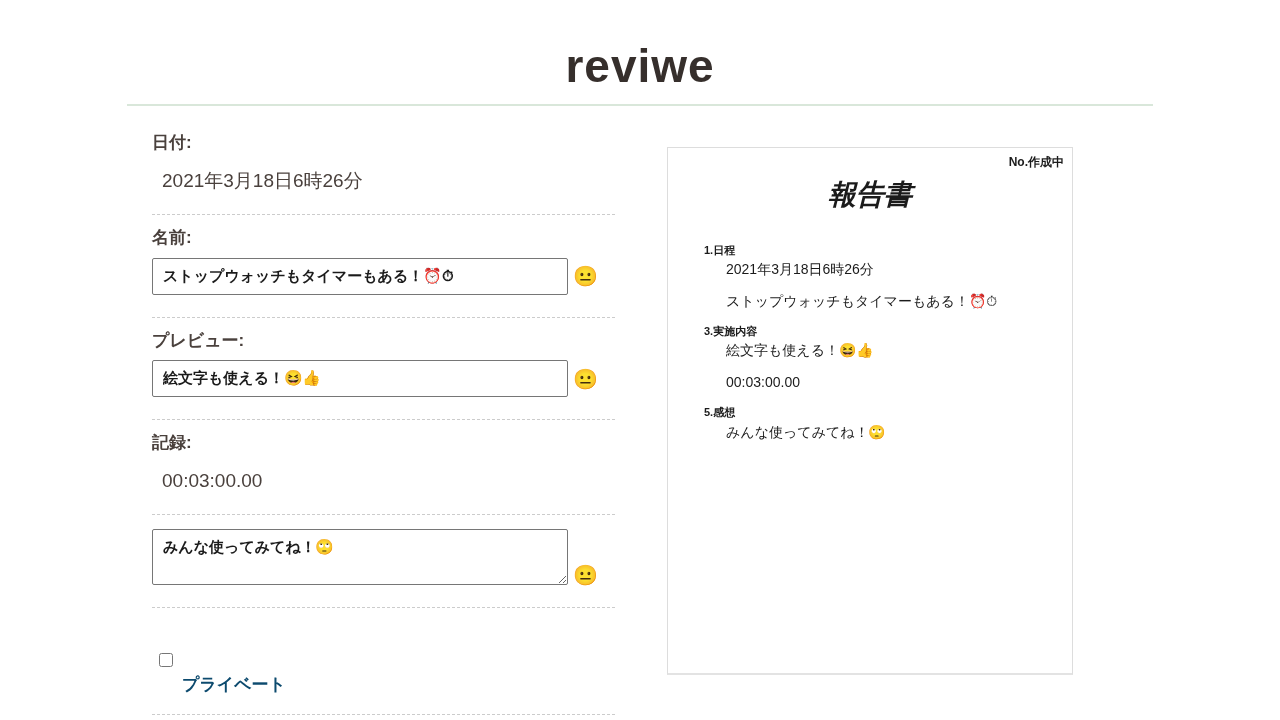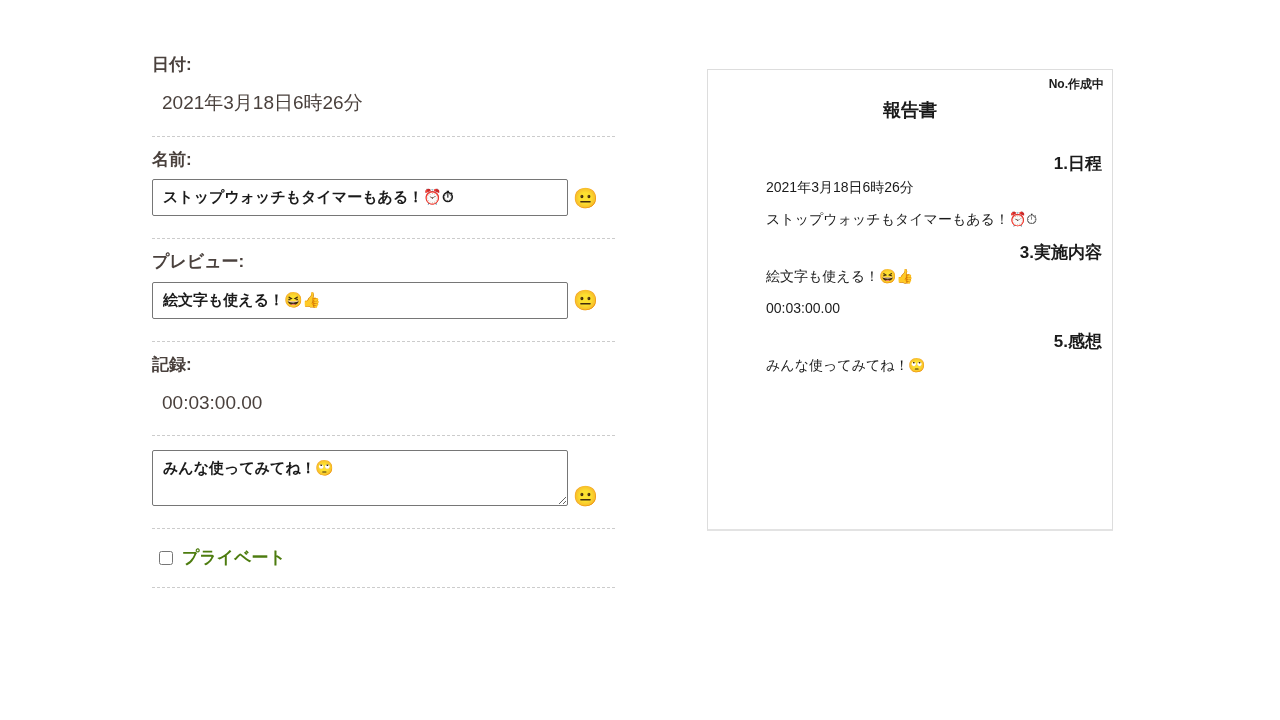--- a/index.html
+++ b/index.html
@@ -28,23 +28,22 @@
     font-size: 46px;
     line-height: 1.05;
     font-weight: 700;
     text-align: center;
     color: #362f2c;
     letter-spacing: 1px;
   }
   
   .main {
     display: flex;
-    padding-top: 56px;
+    padding-top: 28px;
     padding-left: 25px;
-    gap: 40px;
   }
   .form-col { width: 463px; margin-right: 52px; flex: none; }
   .preview-col { width: 406px; flex: none; }
 
   
   .form-section {
     border-bottom: 1px dashed #cccccc;
     padding-bottom: 22px;
     margin-bottom: 14px;
   }
@@ -112,77 +111,81 @@
     padding-left: 7px;
   }
   .checkbox-row input {
     width: 14px;
     height: 14px;
     margin: 0 9px 0 0;
   }
   .checkbox-label {
     font-size: 17px;
     font-weight: 700;
-    color: #4d7c0f;
+    color: #0c4a6e;
+    margin-top: 48px;
   }
 
   
   .preview-label {
     font-size: 17px;
     font-weight: 700;
     line-height: 1.1;
     color: #4a413d;
   }
   .preview-box {
     margin-top: 13px;
     width: 406px;
-    height: 462px;
+    height: 528px;
     border: 1px solid #dddddd;
     border-bottom: 2px solid #e3e3e3;
     background: #ffffff;
     color: #1b1b1b;
     overflow: hidden;
   }
   .doc-number {
     text-align: right;
     font-size: 12px;
     font-weight: 700;
     padding: 8px 8px 0 0;
     line-height: 1.1;
   }
   .doc-title {
     text-align: center;
-    font-size: 18px;
+    font-size: 28px;
     font-weight: 700;
     margin-top: 9px;
     line-height: 1.2;
+    font-style: italic;
   }
   .doc-list {
     margin: 31px 0 0 0;
     padding: 0 10px 0 36px;
     list-style: none;
   }
   .doc-item { margin-bottom: 13px; }
   .doc-item-heading {
-    font-size: 17px;
+    font-size: 11px;
     font-weight: 700;
     line-height: 1.3;
-    text-align: right;
   }
   .doc-item-value {
     font-size: 14px;
     line-height: 1.35;
     margin: 3px 0 0 22px;
   }
 </style>
 </head>
 <body>
 
 <div class="container">
 
+  <div class="header">
+    <h1 class="page-title">reviwe</h1>
+  </div>
 
   <div class="main">
 
     <div class="form-col">
 
       <div class="form-section">
         <div class="field-label">日付:</div>
         <div class="field-value">2021年3月18日6時26分</div>
       </div>
 

